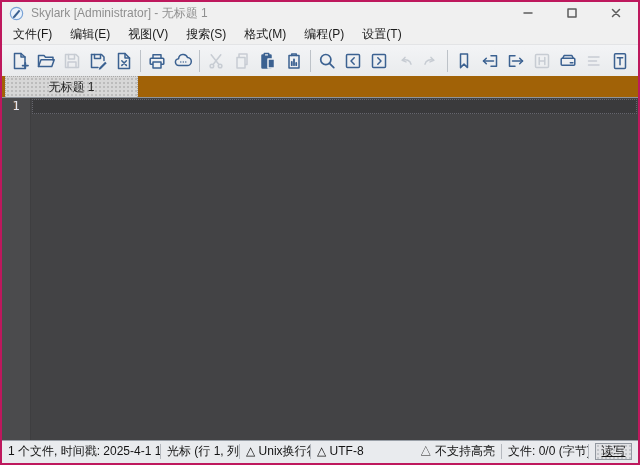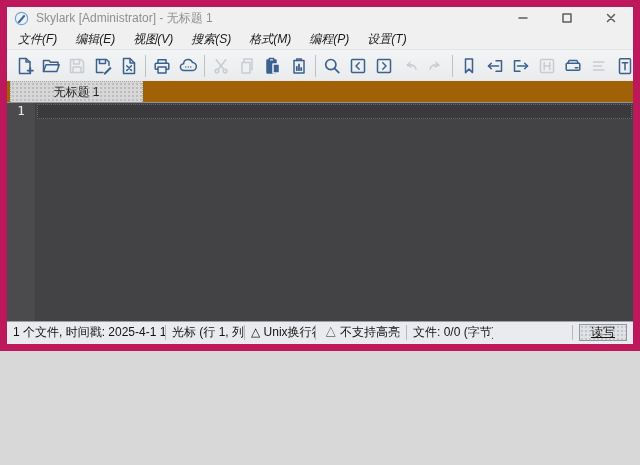--- a/index.html
+++ b/index.html
@@ -1,33 +1,33 @@
 <!DOCTYPE html>
 <html><head>
 <meta charset="utf-8">
 <style>
   html,body { margin:0; padding:0; background:#d8d8d8; }
   * { box-sizing:border-box; }
   .window {
-    width:640px; height:351px;
-    border:7px solid #be185d;
+    width:640px; height:465px;
+    border:2px solid #be185d;
     display:flex; flex-direction:column;
     background:#f0f0f0;
     font-family:"Liberation Sans", sans-serif;
     overflow:hidden;
   }
   
   .titlebar { height:22px; display:flex; align-items:center; background:#f0f0f0; flex:0 0 auto; }
   .app-icon { width:15px; height:15px; margin-left:7px; flex:0 0 auto; }
   .title-text { margin-left:7px; font-size:12px; color:#8f8f8f; white-space:nowrap; }
   .win-controls { margin-left:auto; display:flex; height:100%; }
   .win-btn { width:44px; height:100%; display:flex; align-items:center; justify-content:center; color:#5c5c5c; }
   
   .menubar { height:20px; display:flex; align-items:center; padding-left:2px; font-size:12px; color:#1a1a1a; flex:0 0 auto; }
-  .menu-item { padding:2px 9px; white-space:nowrap;font-style:italic; }
+  .menu-item { padding:2px 9px; white-space:nowrap; }
   
   .toolbar { height:32px; display:flex; align-items:center; padding-left:5px;
     background:linear-gradient(#f3f4f6,#e9ebed); border-top:1px solid #e3e4e6; flex:0 0 auto; }
   .tool-group { display:flex; align-items:center; }
   .tool-sep { width:1px; height:22px; background:#bdc2c8; margin:0 3px; flex:0 0 auto; }
   .tool-btn { width:26px; height:26px; display:flex; align-items:center; justify-content:center; color:#3b6191; }
   .tool-btn.disabled { color:#c7ccd3; }
   .tool-btn svg { display:block; }
   
   .tabbar { height:22px; background:#a16207; border-bottom:1px solid #8f949b; display:flex; align-items:flex-end; padding-left:3px; flex:0 0 auto; }
@@ -338,20 +338,21 @@
     <div class="text-surface" data-name="text-surface"></div>
   </div>
 
   <div class="statusbar" data-name="status-bar">
       <div class="status-cell" data-name="status-file-info">1 个文件, 时间戳: 2025-4-1 14:09</div>
       <div class="status-sep" data-name="status-separator"></div>
       <div class="status-cell" data-name="status-cursor">光标 (行 1, 列 1)</div>
       <div class="status-sep" data-name="status-separator"></div>
       <div class="status-cell" data-name="status-line-ending">△ Unix换行符 (\n)</div>
       <div class="status-sep" data-name="status-separator"></div>
+      <div class="status-cell" data-name="status-encoding">△ UTF-8</div>
       <div class="status-cell" data-name="status-highlight">△ 不支持高亮</div>
       <div class="status-sep" data-name="status-separator"></div>
       <div class="status-cell" data-name="status-file-size">文件: 0/0 (字节)</div>
       <div class="status-spacer" data-name="status-spacer"></div>
       <div class="status-sep" data-name="status-separator"></div>
       <div class="mode-btn" data-name="status-mode">读写</div>
     </div>
 
   <div class="bottom-strip" data-name="window-bottom-border"></div>
 </div>

